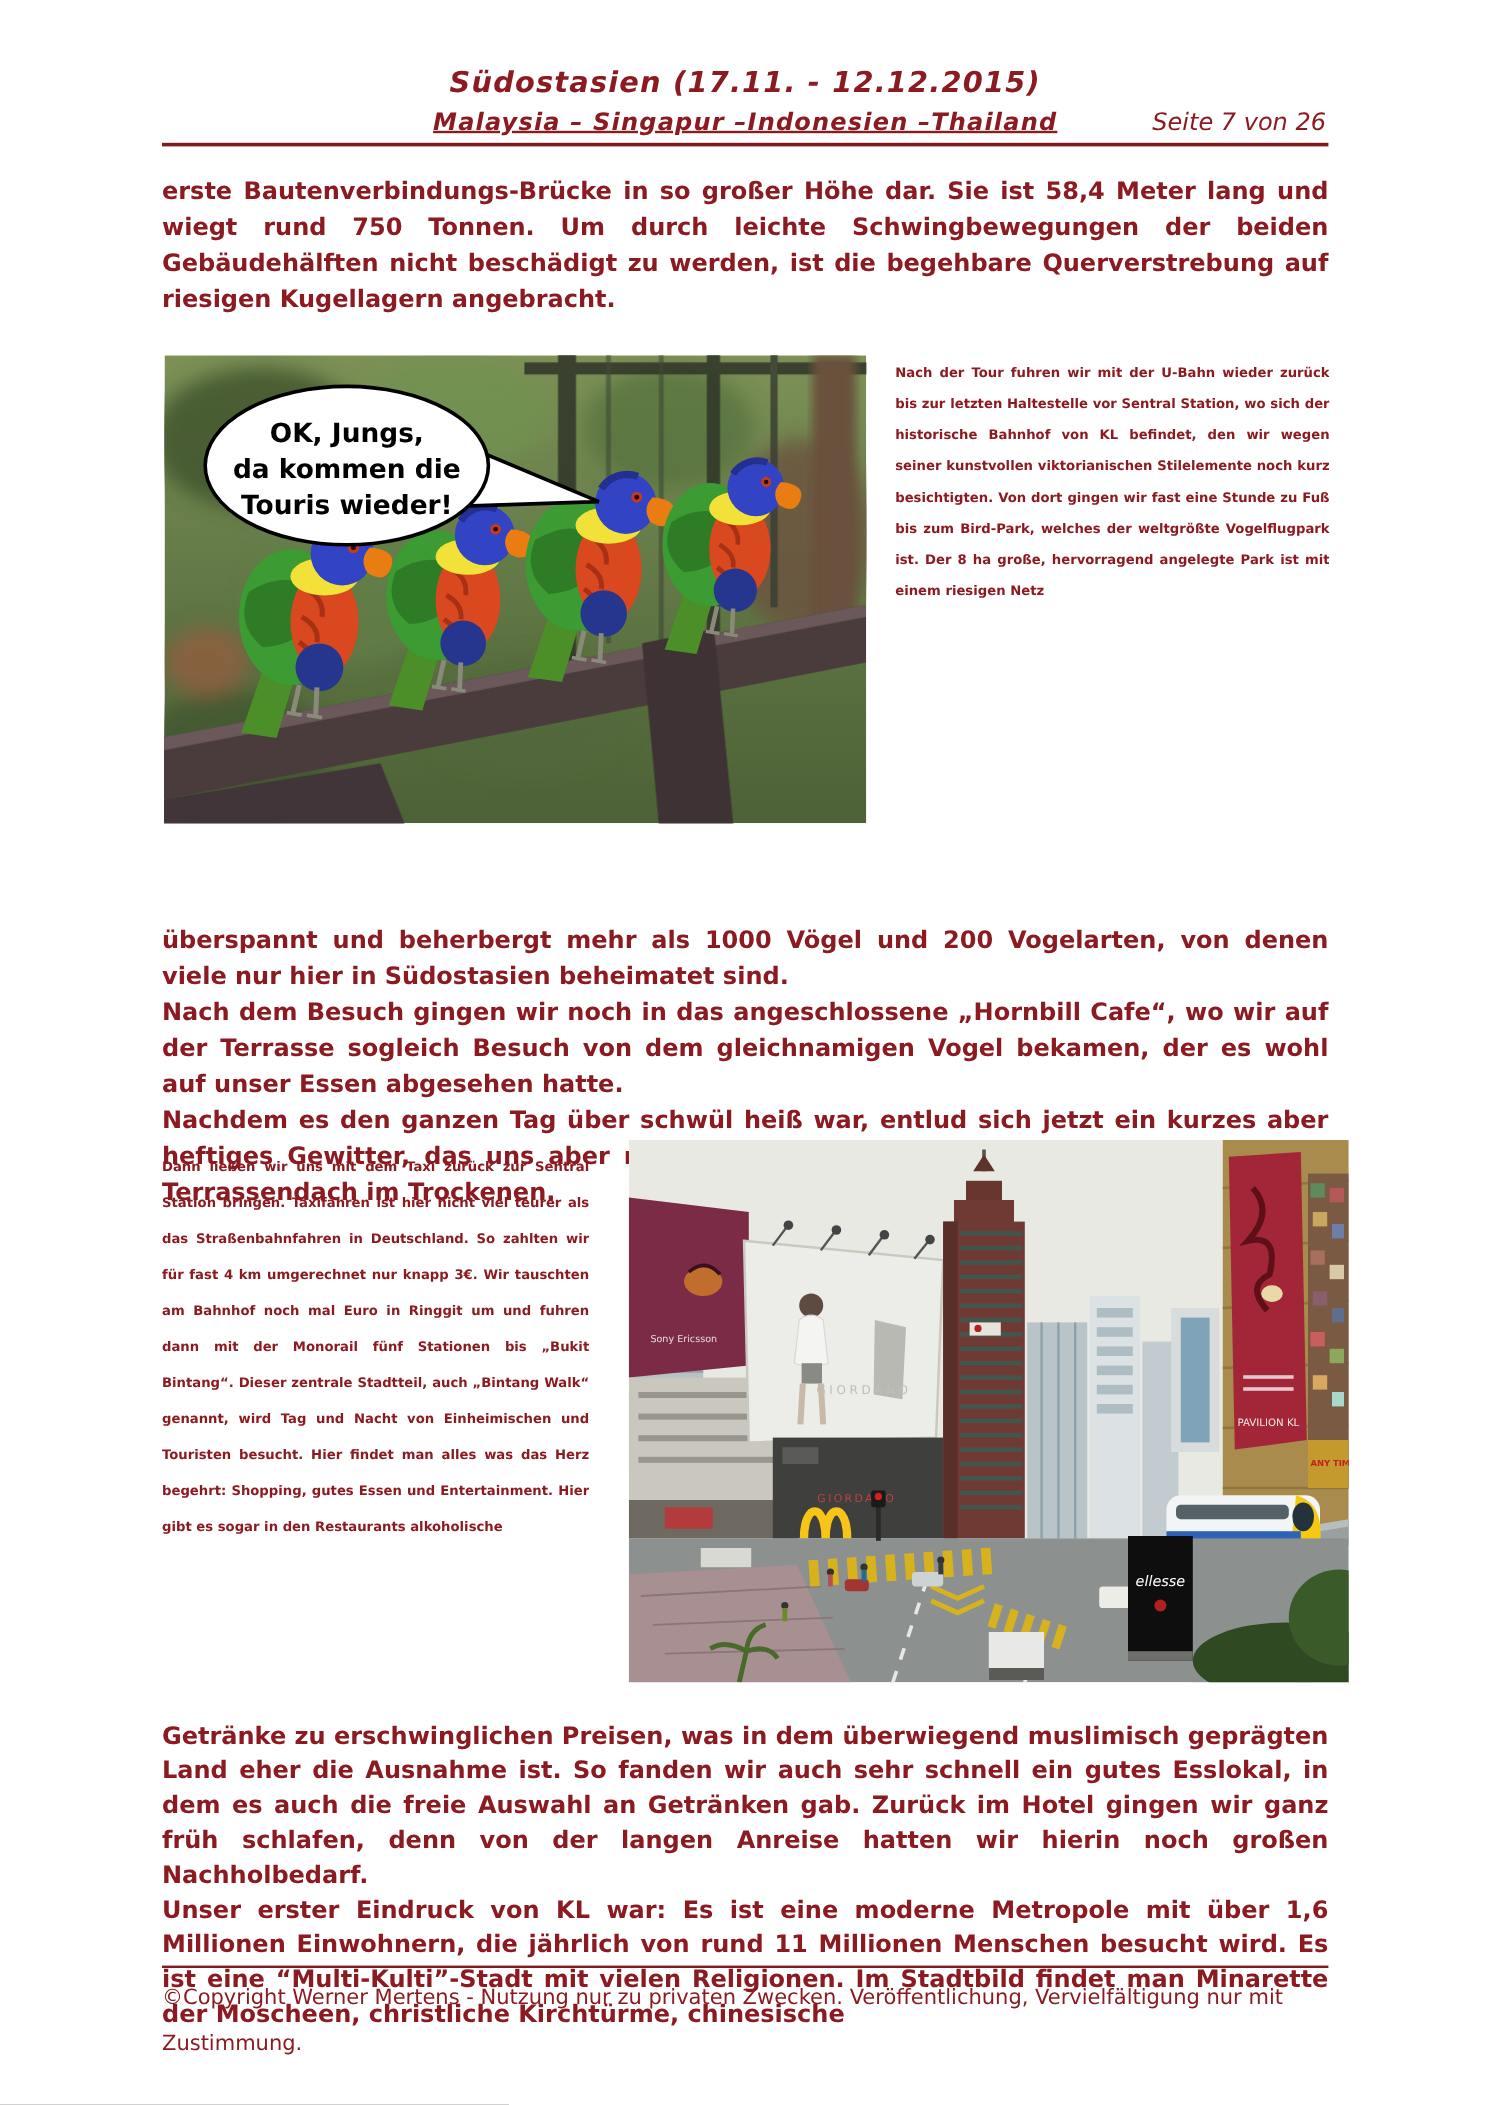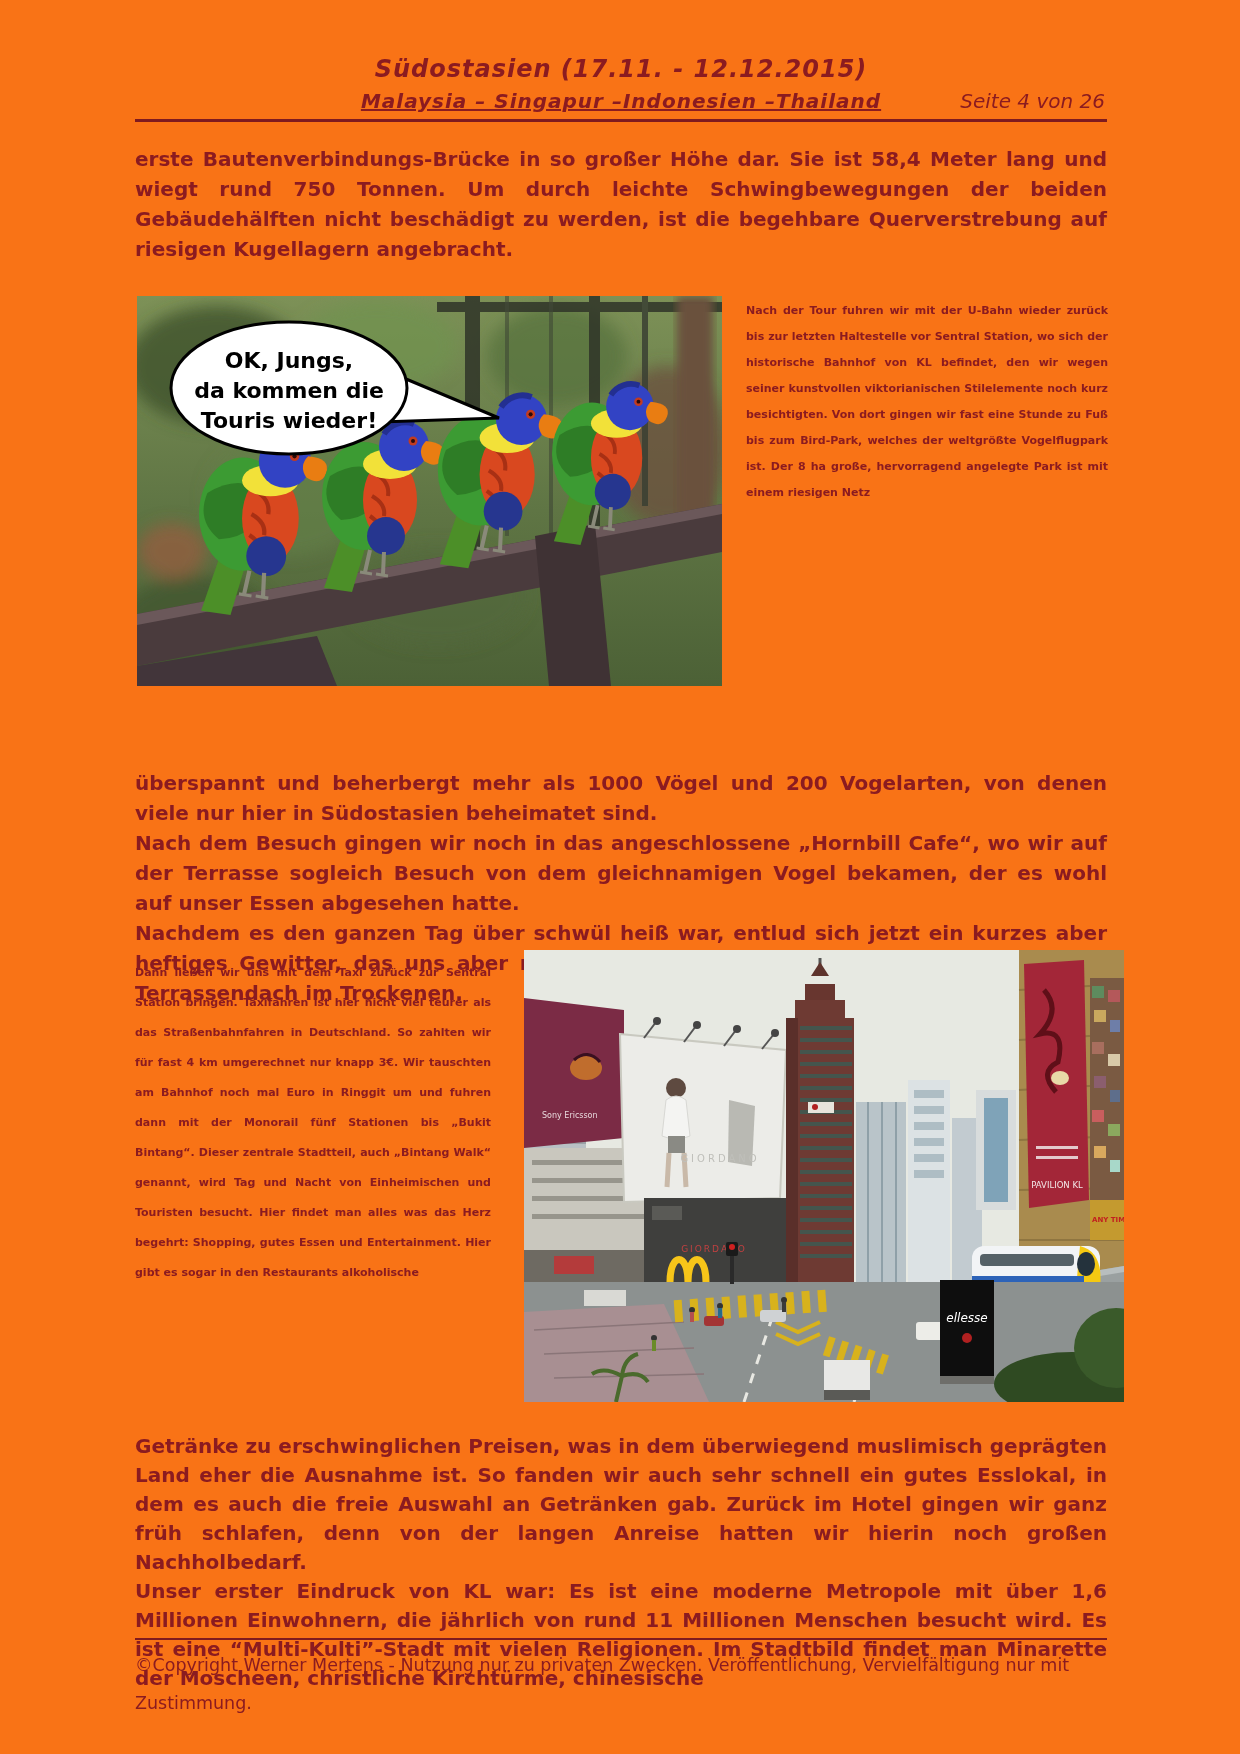--- a/index.html
+++ b/index.html
@@ -1,16 +1,16 @@
 <!DOCTYPE html>
 <html><head>
 <meta charset="utf-8">
 <style>
   html,body{margin:0;padding:0;background:#888;}
-  .page{position:relative;width:1240px;height:1754px;background:#f97316;overflow:hidden;
+  .page{position:relative;width:1240px;height:1754px;background:#ffffff;overflow:hidden;
         font-family:"DejaVu Sans",sans-serif;margin:0 auto;}
   .abs{position:absolute;}
   .txt{color:#8B1B20;font-weight:bold;font-size:20px;line-height:30px;text-align:justify;letter-spacing:0;}
   .coltxt{font-size:11px;}
   .para{margin:0 0 0 0;}
   
   .header{position:absolute;left:135px;top:54px;width:972px;color:#8B1B20;font-style:italic;font-weight:bold;
           border-bottom:3px solid #7F1A1F;padding-bottom:3px;}
   .h1{text-align:center;font-size:24px;letter-spacing:1px;line-height:30px;}
   .h2row{position:relative;margin-top:2px;line-height:30px;}
@@ -27,21 +27,21 @@
 </style>
 </head>
 <body>
 
 <div class="page">
 
   <div class="header">
     <div class="h1">Südostasien  (17.11. - 12.12.2015)</div>
     <div class="h2row">
       <div class="h2">Malaysia – Singapur –Indonesien –Thailand</div>
-      <div class="pageno">Seite 4 von 26</div>
+      <div class="pageno">Seite 7 von 26</div>
     </div>
   </div>
 
   <div class="abs txt" style="left:135px;top:144px;width:972px;">
     <div class="para">erste Bautenverbindungs-Brücke in so großer Höhe dar. Sie ist 58,4 Meter lang und wiegt rund 750 Tonnen. Um durch leichte Schwingbewegungen der beiden Gebäudehälften nicht beschädigt zu werden, ist die begehbare Querverstrebung auf riesigen Kugellagern angebracht.</div>
   </div>
 
   <div class="photo" style="left:137px;top:296px;width:585px;height:471px;">
     <svg width="585" height="390" viewBox="0 0 585 390" xmlns="http://www.w3.org/2000/svg">
       <defs>

